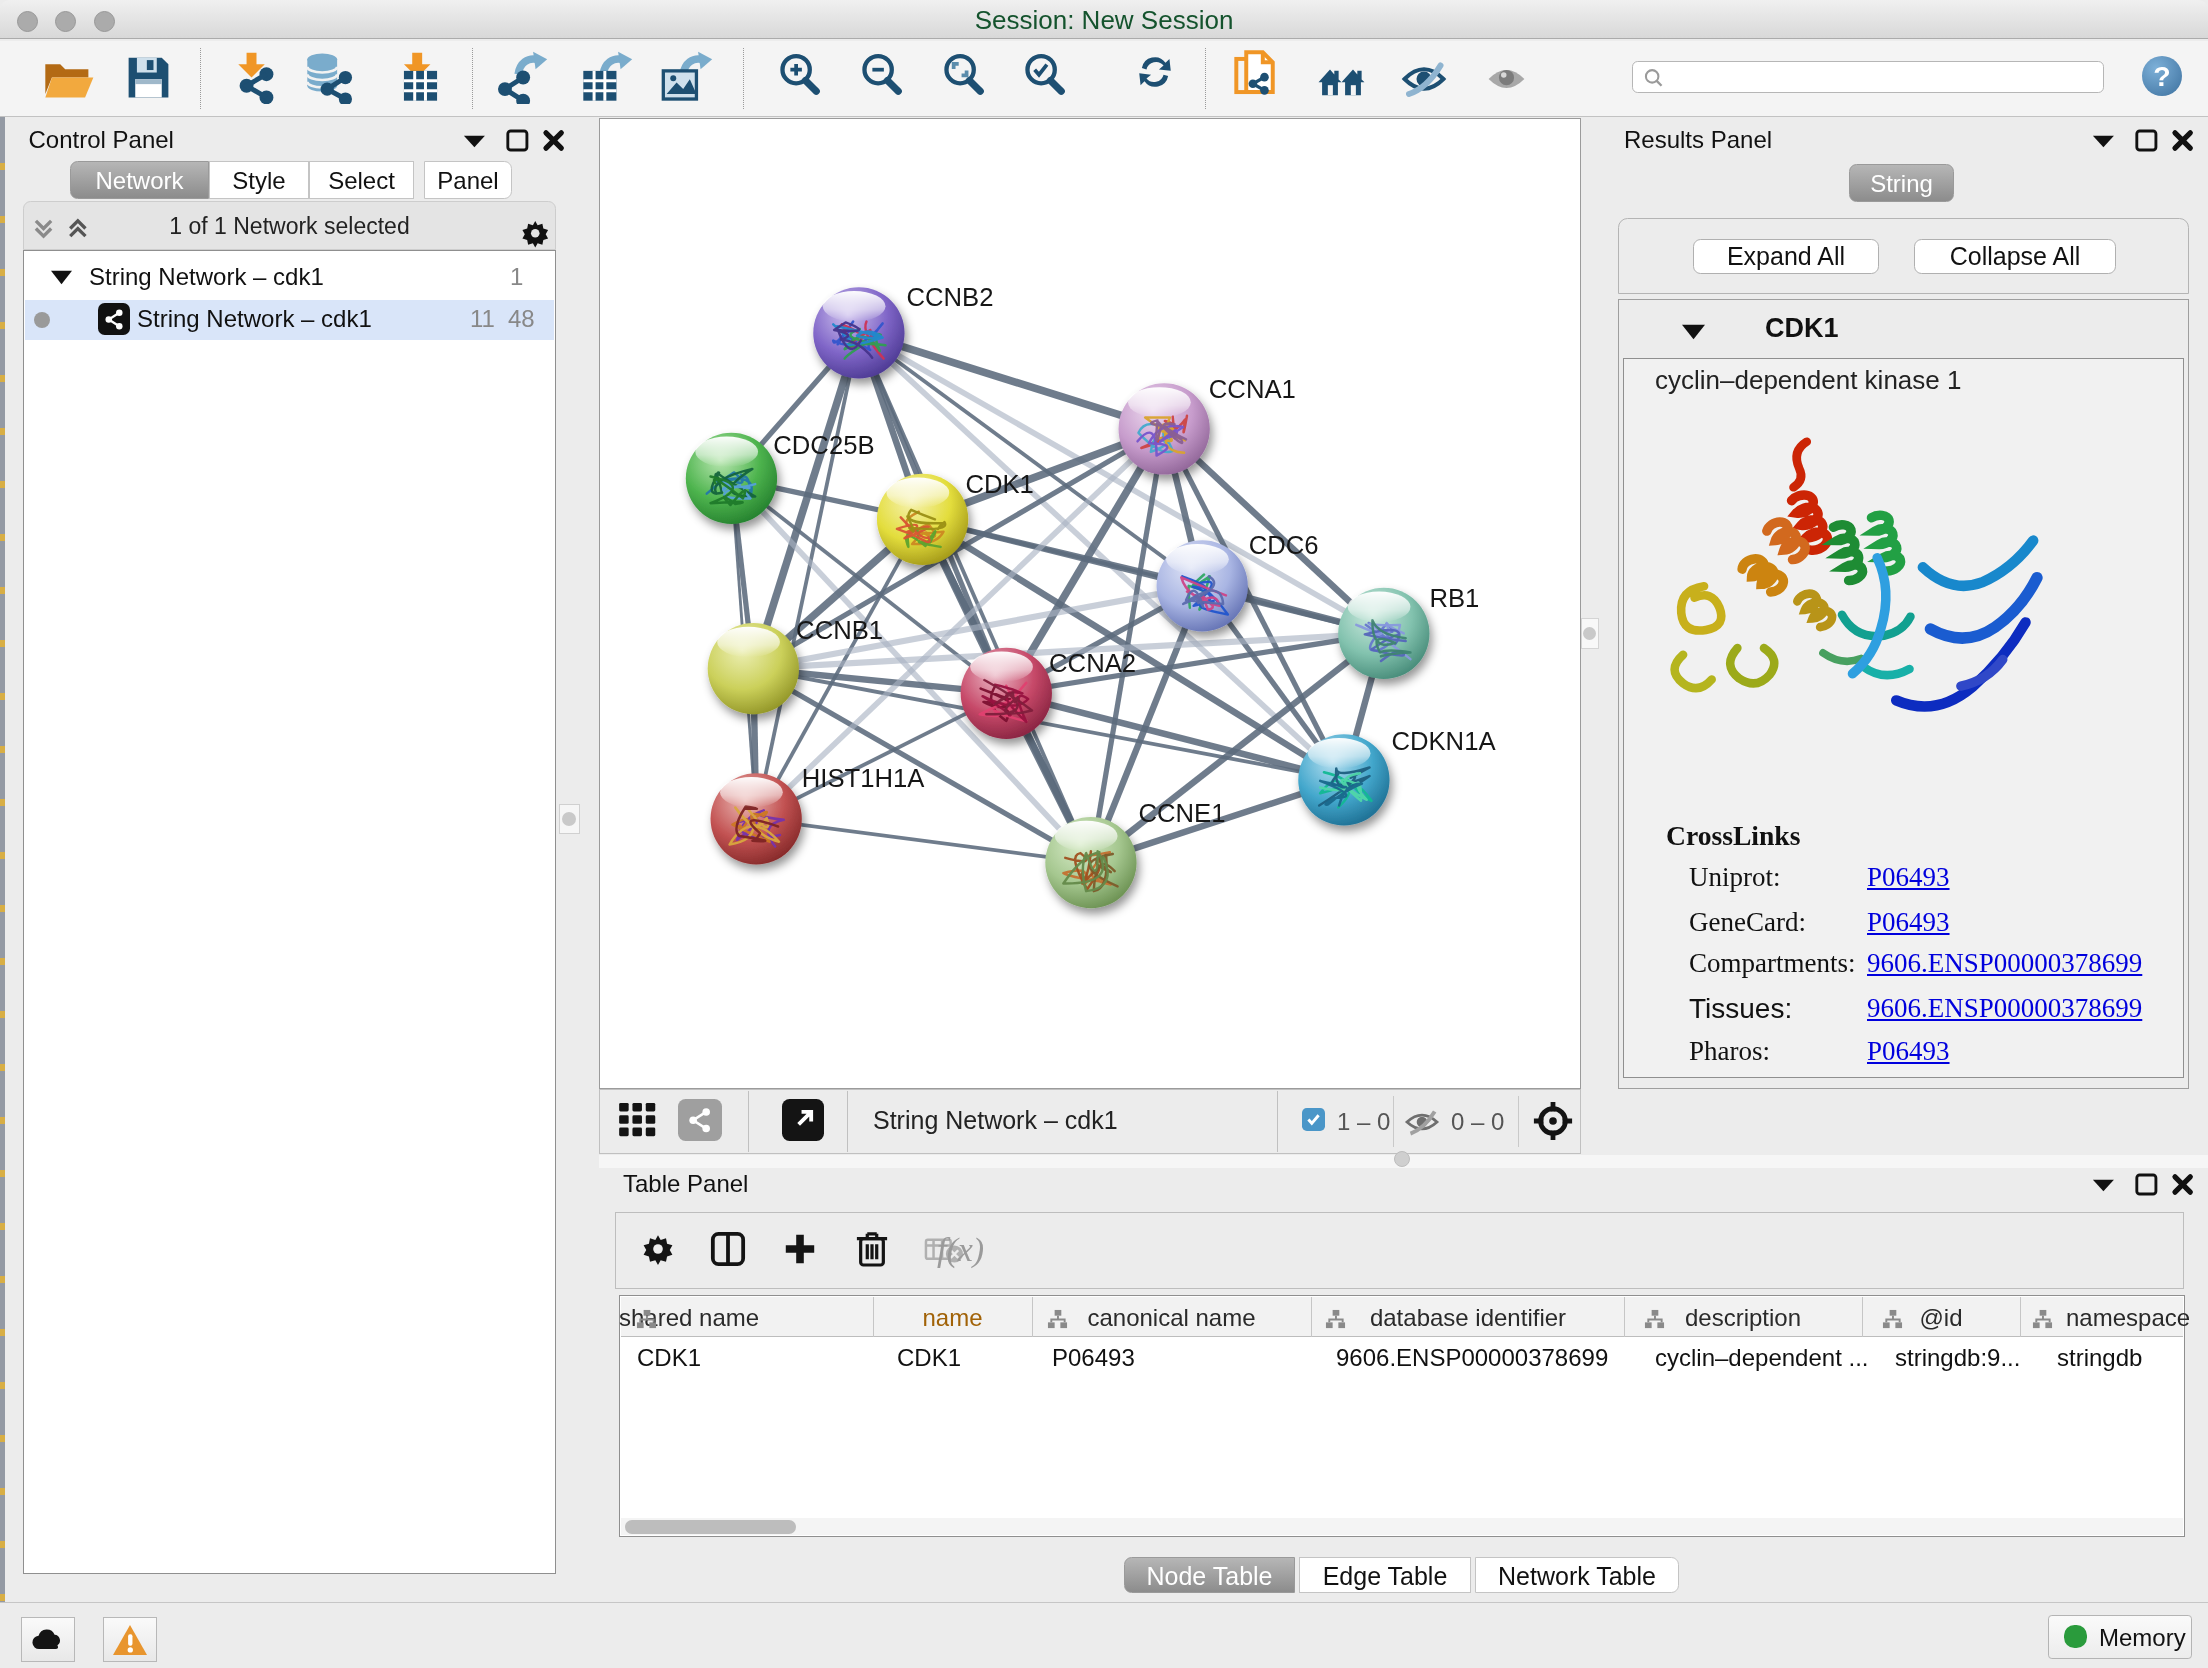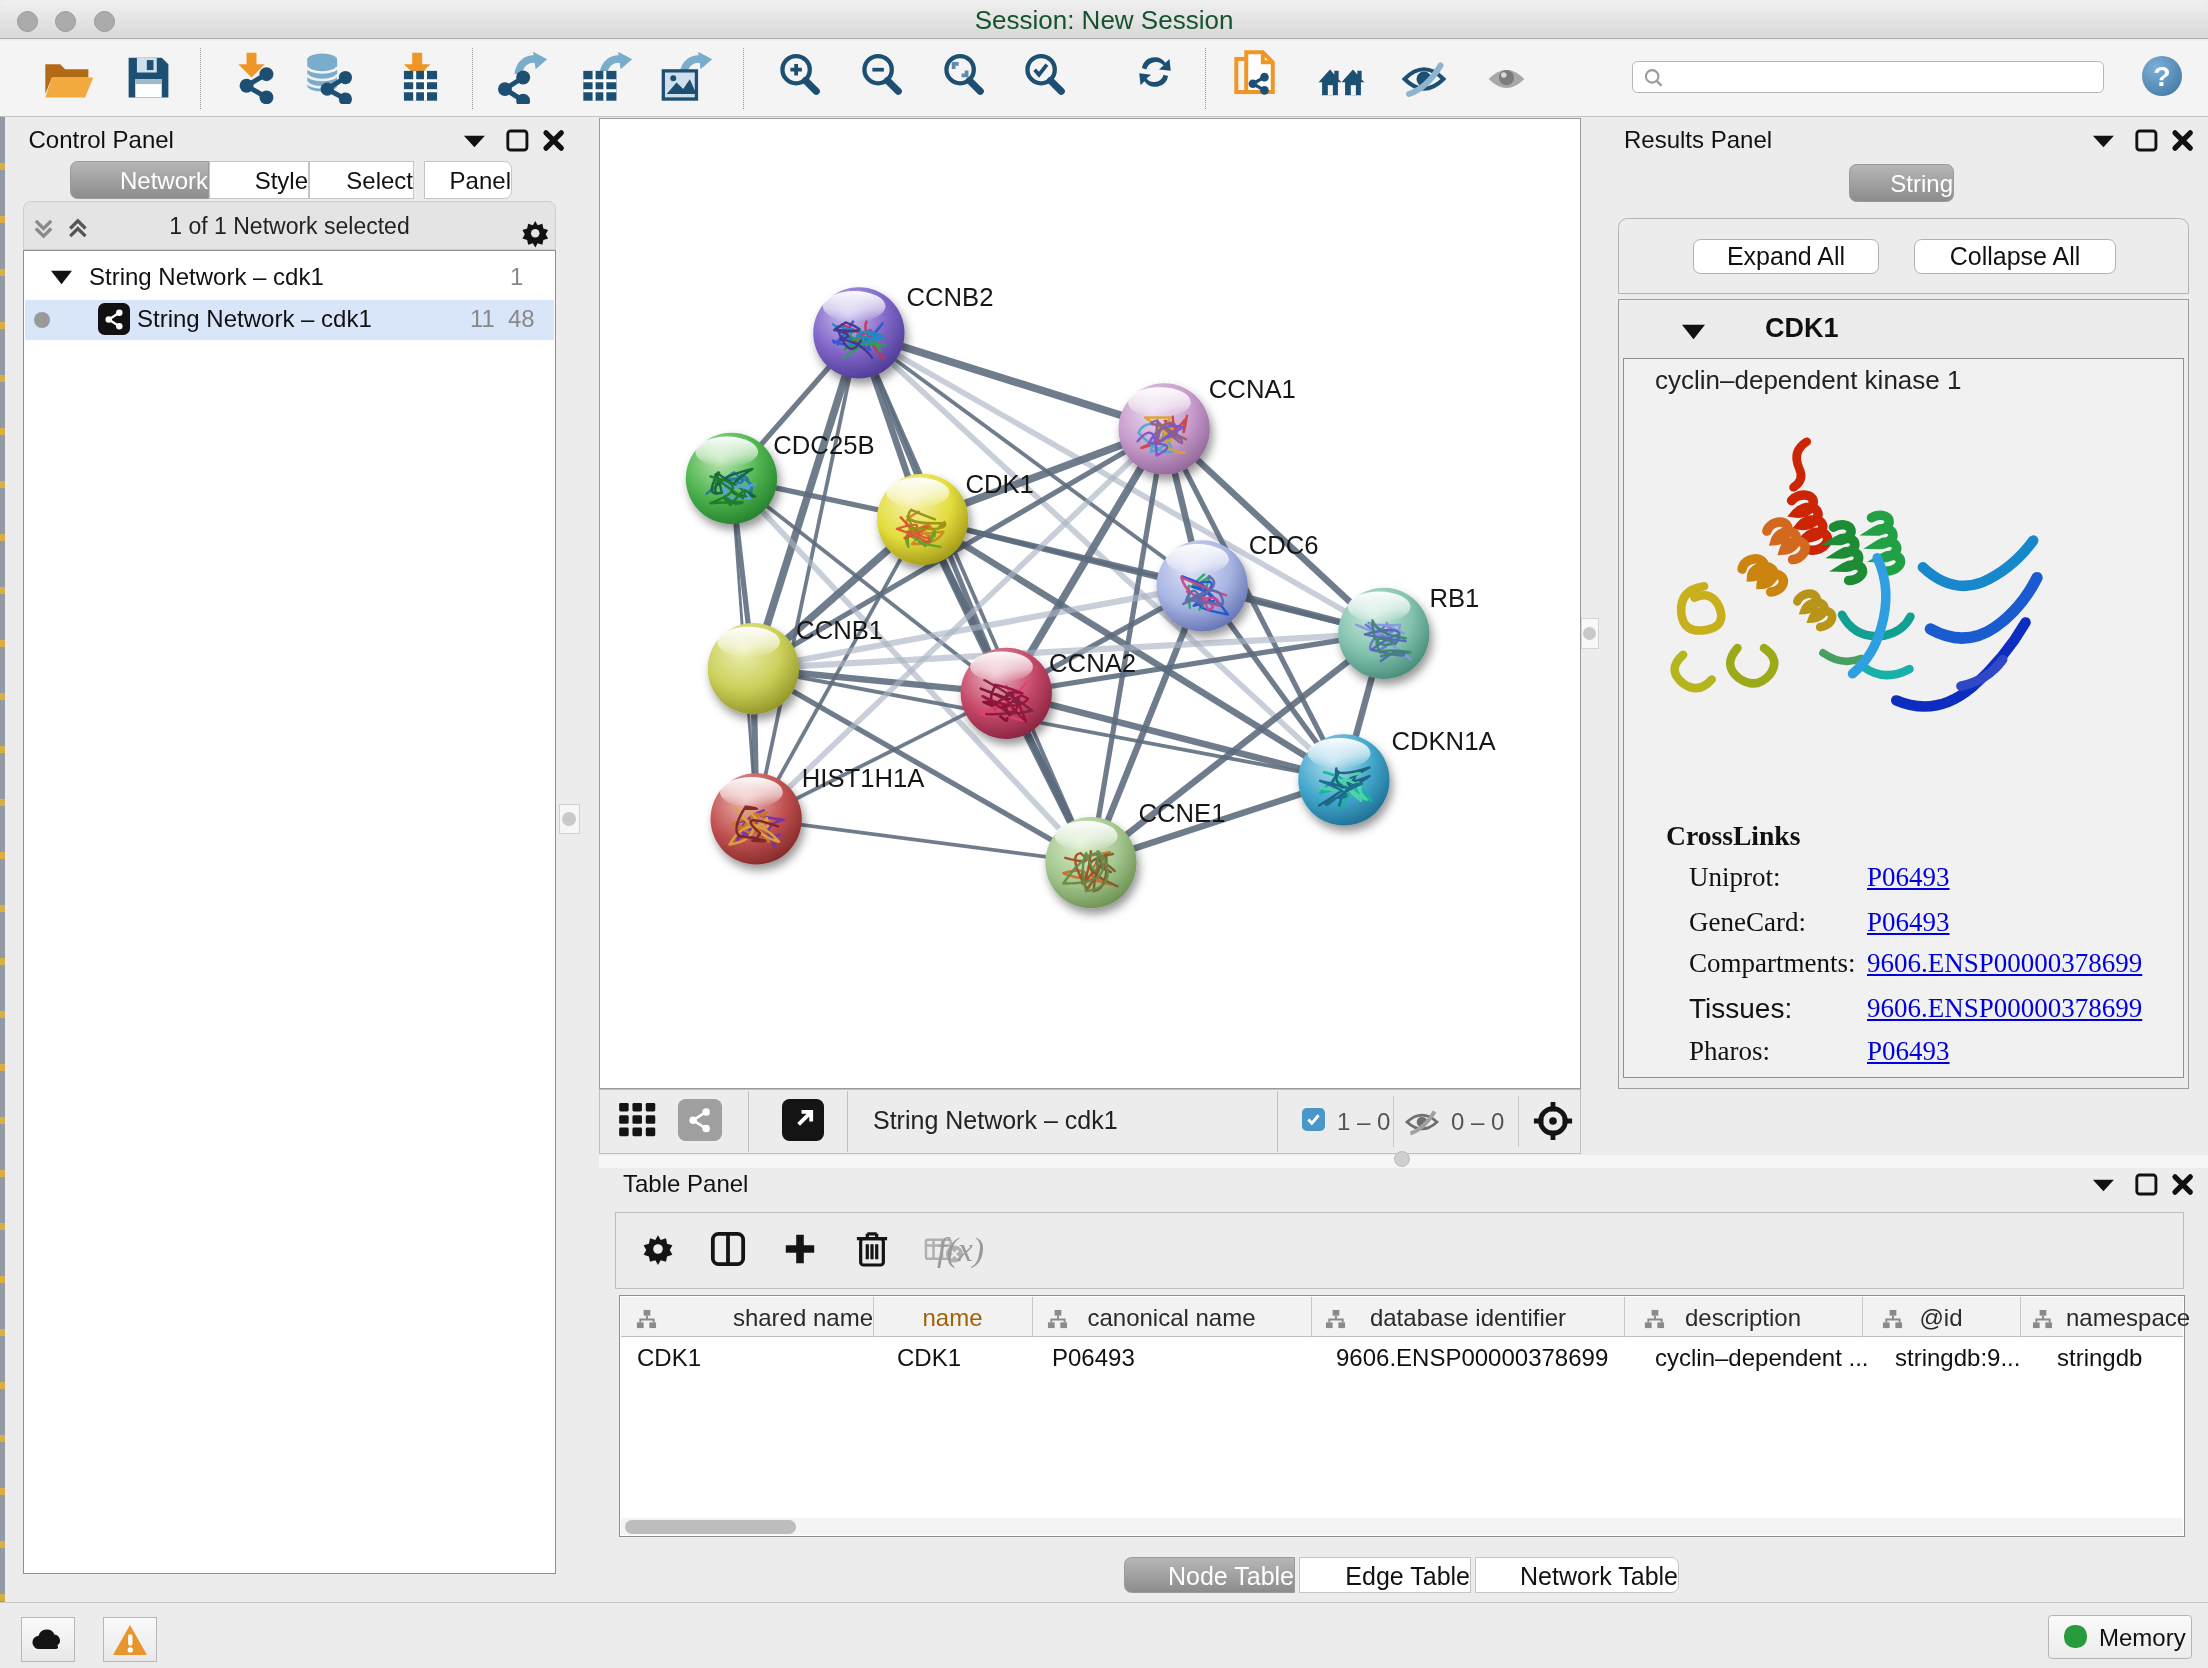--- a/index.html
+++ b/index.html
@@ -1,18 +1,18 @@
 <!DOCTYPE html>
 <html style="font-size:15px"><head><meta charset="utf-8"><style>
 * { margin:0; padding:0; box-sizing:border-box; }
 body { font-family:"Liberation Sans", sans-serif; background:#e2e2e2; }
 #win { position:relative; width:2208px; height:1668px; background:#ececec; overflow:hidden; }
 .abs { position:absolute; }
 .panel-title { font-size:24px; color:#111; }
-.tab { position:absolute; height:38px; line-height:38px; text-align:right; font-size:24px; color:#111; background:#fff; border:1px solid #c4c4c4; }
+.tab { position:absolute; height:38px; line-height:38px; text-align:center; font-size:24px; color:#111; background:#fff; border:1px solid #c4c4c4; }
 .tabsel { background:linear-gradient(#b6b6b6,#8c8c8c); color:#fff; border:1px solid #9a9a9a; }
 </style></head><body>
 <div id="win">
 <div class="abs" style="left:0;top:0;width:2208px;height:39px;background:linear-gradient(#f0f0f0,#d8d8d8);border-bottom:1.9px solid #ababab;border-radius:9.5px 9.5px 0 0"></div>
 <div class="abs" style="left:17px;top:10.5px;width:21px;height:21px;border-radius:10.5px;background:#ababab;border:1px solid #989898"></div>
 <div class="abs" style="left:55px;top:10.5px;width:21px;height:21px;border-radius:10.5px;background:#ababab;border:1px solid #989898"></div>
 <div class="abs" style="left:94px;top:10.5px;width:21px;height:21px;border-radius:10.5px;background:#ababab;border:1px solid #989898"></div>
 <div class="abs" style="left:0;top:4.8px;width:2208px;text-align:center;font-size:26px;font-weight:500;color:#14532d">Session: New Session</div>
 <div class="abs" style="left:0;top:41px;width:2208px;height:76px;background:#f4f4f4;border-bottom:1.9px solid #c2c2c2"></div>
 <svg style="position:absolute;left:42px;top:51px" width="53" height="53" viewBox="0 0 32 32">
@@ -540,21 +540,21 @@
     </svg>
 <svg class="abs" style="left:924px;top:1236px" width="40" height="28.5" viewBox="0 0 42 30">
       <rect x="2" y="4" width="26" height="20" rx="2" fill="none" stroke="#b0b0b0" stroke-width="2.6"></rect>
       <path d="M2 10 h26 M10 4 v20 M19 4 v20" stroke="#b0b0b0" stroke-width="2.6"></path>
       <circle cx="32" cy="19" r="9" fill="#b0b0b0"></circle>
       <path d="M28 15 l8 8 M36 15 l-8 8" stroke="#ececec" stroke-width="2.6"></path>
     </svg>
 <div class="abs" style="left:937px;top:1231px;font-family:'Liberation Serif',serif;font-style:italic;font-size:34px;color:#9a9a9a">f(x)</div>
 <div class="abs" style="left:619px;top:1295px;width:1566px;height:242px;background:#fff;border:1.9px solid #8f8f8f"></div>
 <div class="abs" style="left:621px;top:1297px;width:1562px;height:40px;background:#f2f2f2;border-bottom:1.9px solid #bdbdbd"></div>
-<div class="abs" style="left:619px;top:1304px;width:254px;text-align:right;font-size:24px;color:#2a2a2a">shared name</div>
+<div class="abs" style="left:619px;top:1304px;width:254px;text-align:left;font-size:24px;color:#2a2a2a">shared name</div>
 <svg style="position:absolute;left:636px;top:1309px" width="21" height="21" viewBox="0 0 22 22">
       <rect x="8" y="1" width="7" height="6" fill="#8a8a8a"></rect>
       <rect x="1" y="14" width="7" height="6" fill="#8a8a8a"></rect>
       <rect x="14" y="14" width="7" height="6" fill="#8a8a8a"></rect>
       <path d="M11.5 7 v4 M4.5 14 v-3 h14 v3" stroke="#8a8a8a" stroke-width="2" fill="none"></path>
     </svg>
 <div class="abs" style="left:873px;top:1297px;width:0;height:40px;border-left:1.9px solid #c6c6c6"></div>
 <div class="abs" style="left:873px;top:1304px;width:159px;text-align:center;font-size:24px;color:#a16207">name</div>
 <div class="abs" style="left:1032px;top:1297px;width:0;height:40px;border-left:1.9px solid #c6c6c6"></div>
 <div class="abs" style="left:1032px;top:1304px;width:279px;text-align:center;font-size:24px;color:#2a2a2a">canonical name</div>

